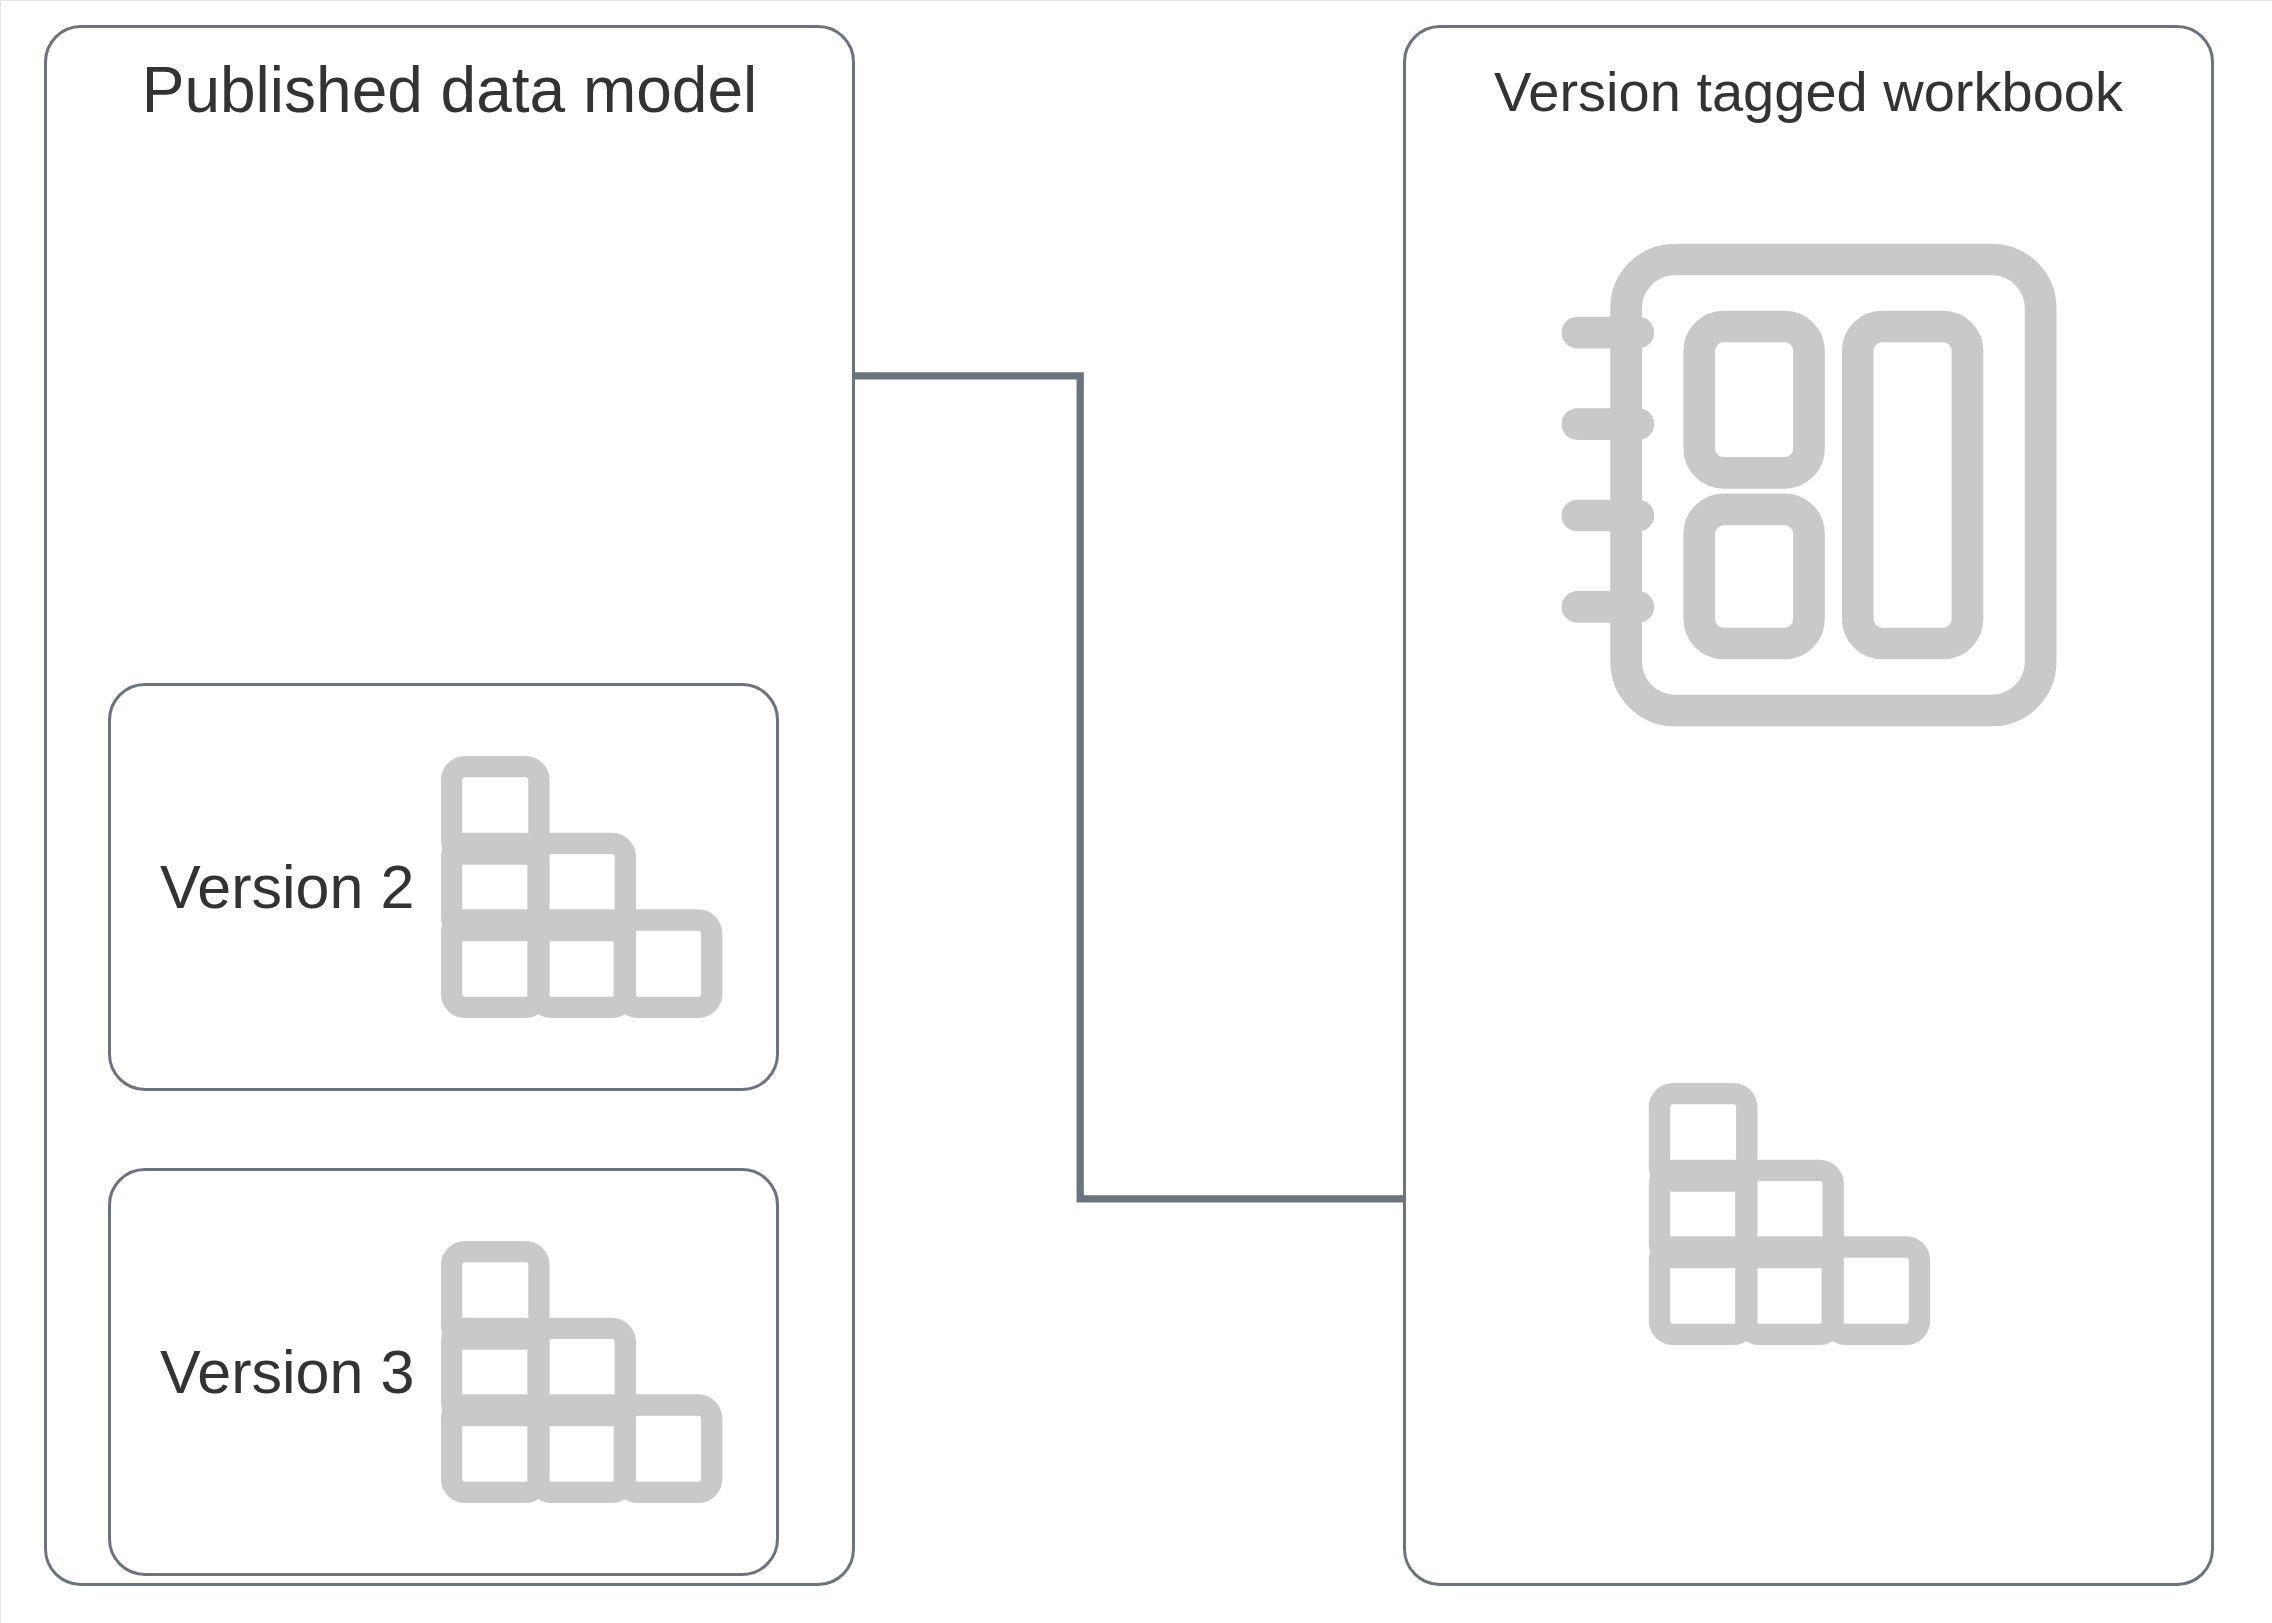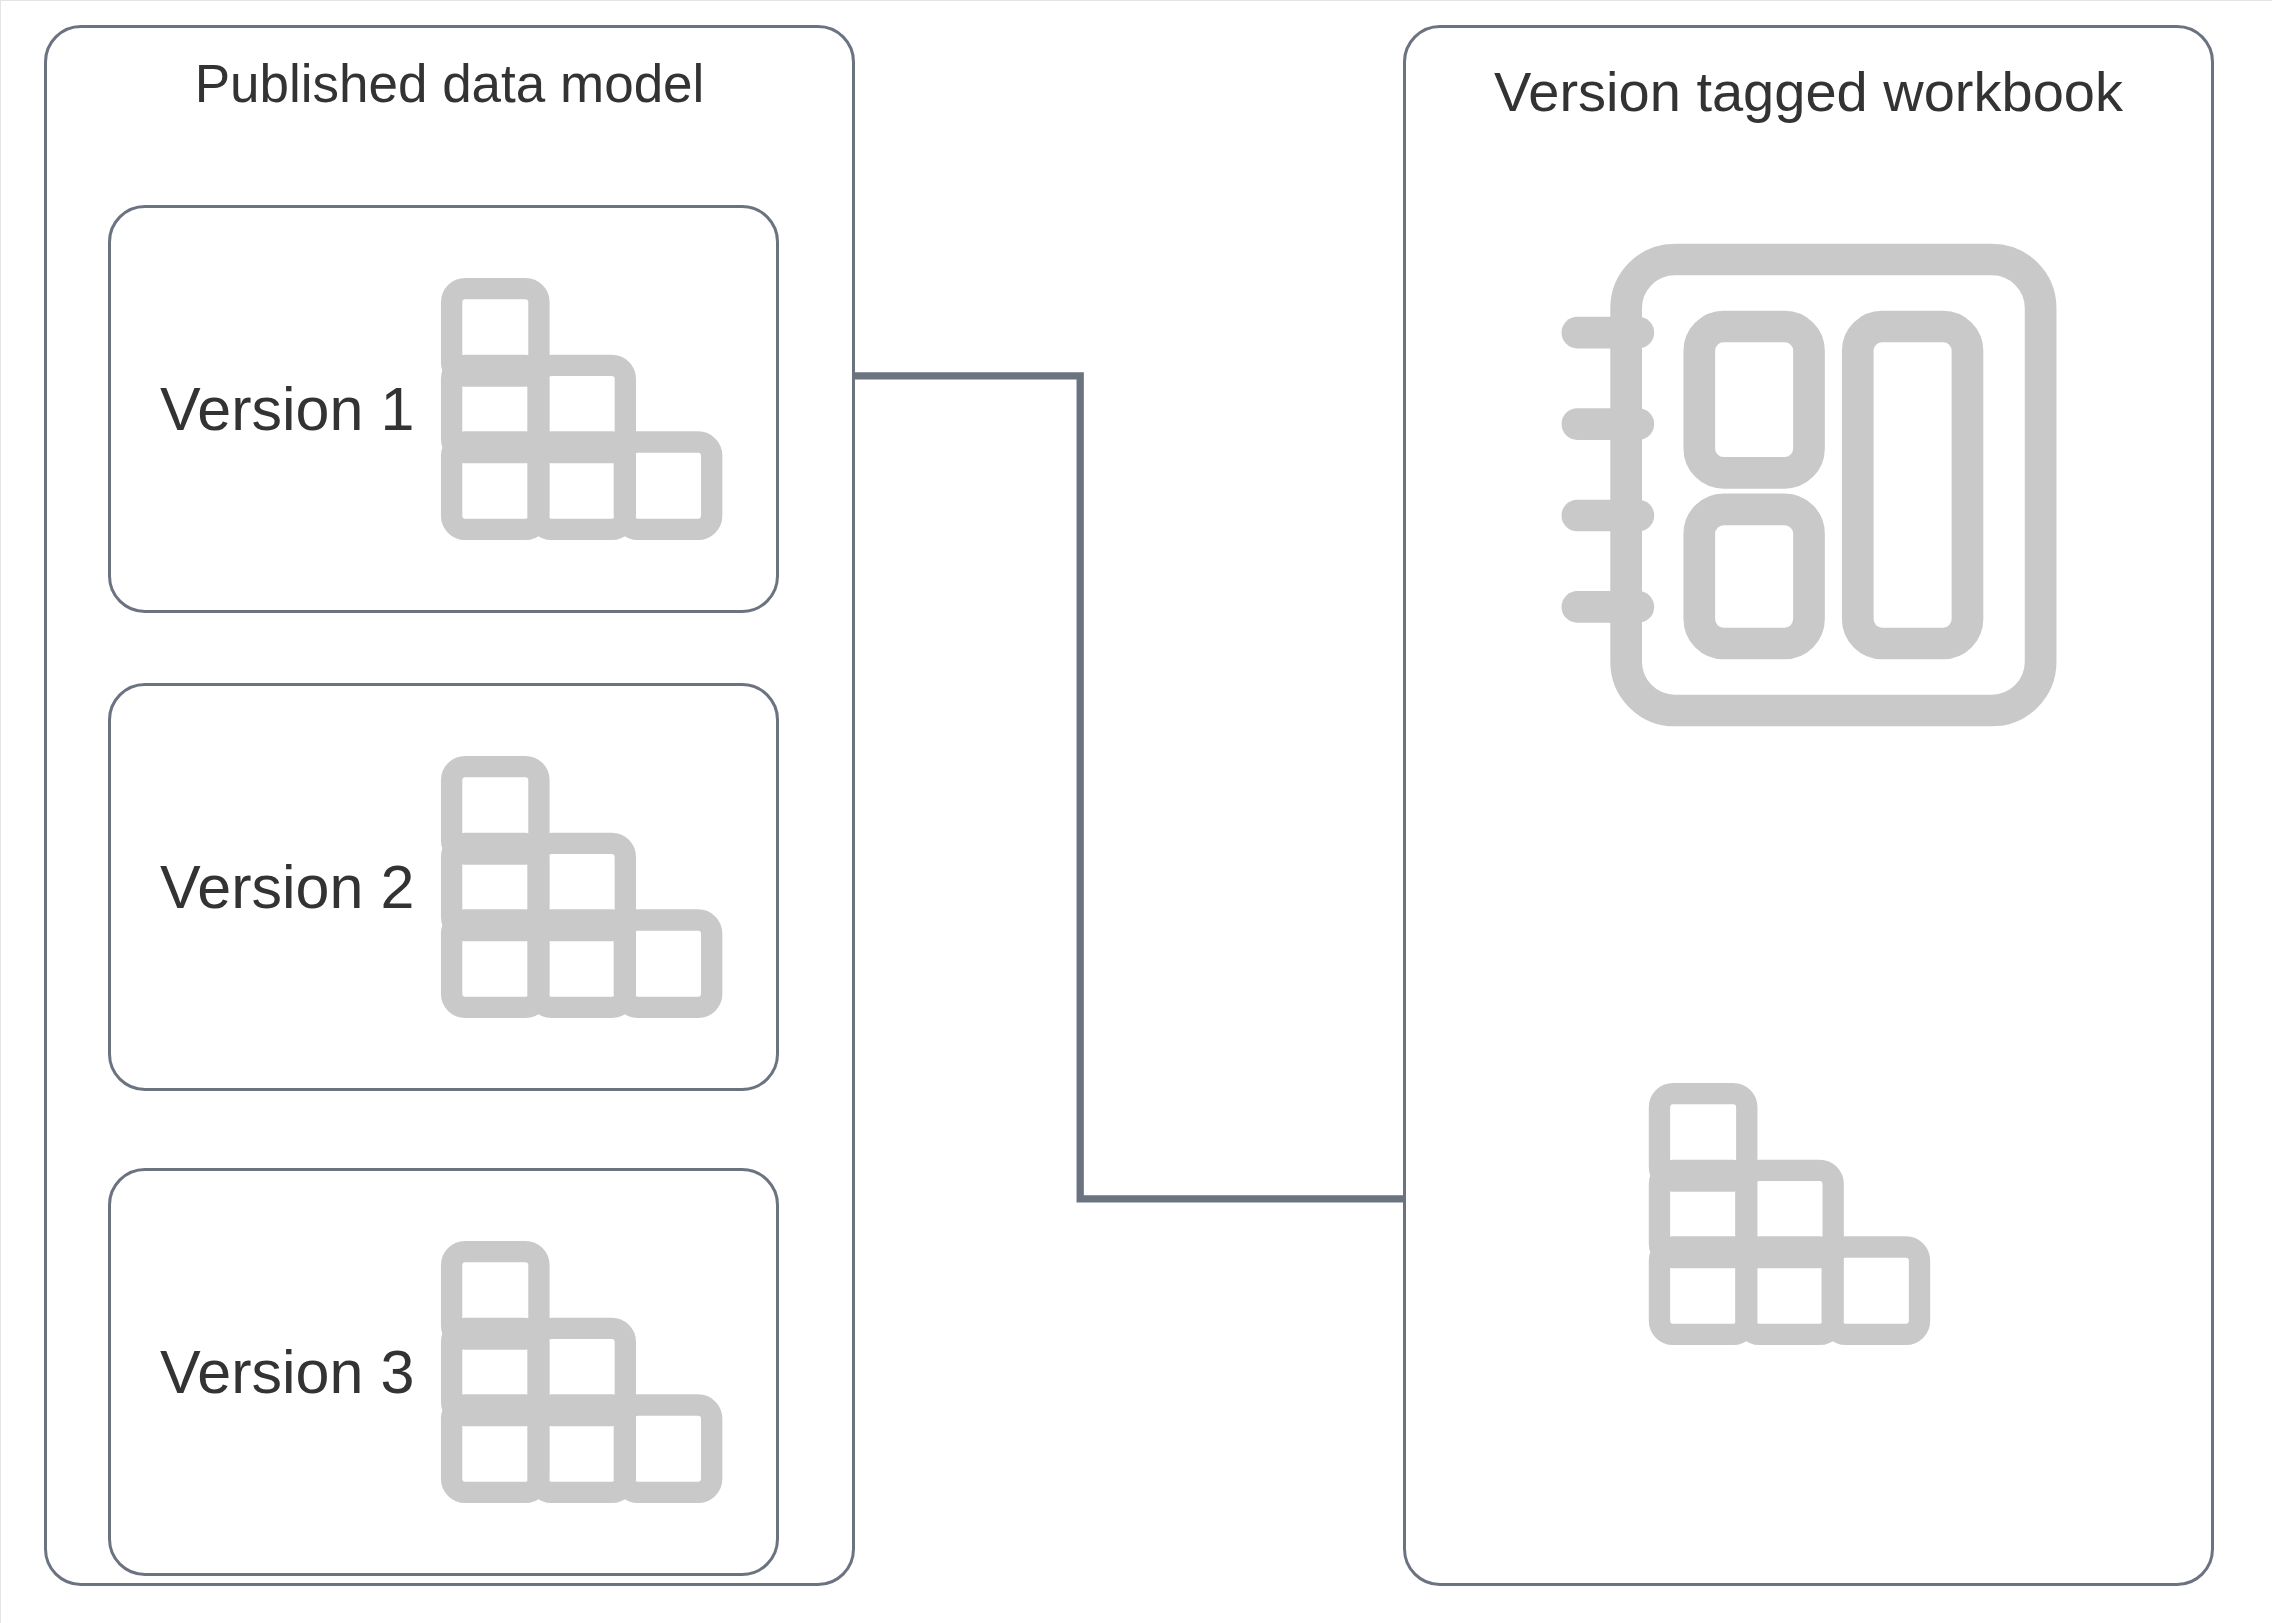--- a/index.html
+++ b/index.html
@@ -35,21 +35,21 @@
     top:30.5px;
     text-align:center;
     font-size:56px;
     color:#333333;
   }
   .panel-title-left{
     position:absolute;
     left:0;right:0;
     top:24.4px;
     text-align:center;
-    font-size:53px;
+    font-size:64px;
     color:#333333;
   }
   .version-card{
     position:absolute;
     left:61px;
     width:671px;
     height:408px;
     border:3.7px solid #6b7280;
     border-radius:37px;
     background:#ffffff;
@@ -105,33 +105,20 @@
     </defs>
 
     <path d="M 1400 615  L 1770 615  L 1770 1965  L 2800 1965" fill="none" stroke="#6b7280" stroke-width="12" marker-end="url(#arrowhead)"></path>
 
     <path d="M 3130 1770  L 3130 1220" fill="none" stroke="#6b7280" stroke-width="12" marker-end="url(#arrowhead)"></path>
   </svg>
 
   <div class="panel panel-left">
     <div class="panel-title-left">Published data model</div>
 
-    <div class="version-card vc1">
-      <span class="version-label">Version 1</span>
-      <svg class="stair-icon" viewBox="0 0 300 270" width="293" height="262" style="right:43px;top:50%;transform:translateY(-50%);">
-        <g fill="none" stroke="#c9c9c9" stroke-width="22" stroke-linejoin="round">
-          <rect x="11" y="11" width="90" height="90" rx="14"></rect>
-          <rect x="11" y="90" width="90" height="90" rx="14"></rect>
-          <rect x="100" y="90" width="90" height="90" rx="14"></rect>
-          <rect x="11" y="169" width="90" height="90" rx="14"></rect>
-          <rect x="100" y="169" width="90" height="90" rx="14"></rect>
-          <rect x="189" y="169" width="90" height="90" rx="14"></rect>
-        </g>
-      </svg>
-    </div>
 
     <div class="version-card vc2">
       <span class="version-label">Version 2</span>
       <svg class="stair-icon" viewBox="0 0 300 270" width="293" height="262" style="right:43px;top:50%;transform:translateY(-50%);">
         <g fill="none" stroke="#c9c9c9" stroke-width="22" stroke-linejoin="round">
           <rect x="11" y="11" width="90" height="90" rx="14"></rect>
           <rect x="11" y="90" width="90" height="90" rx="14"></rect>
           <rect x="100" y="90" width="90" height="90" rx="14"></rect>
           <rect x="11" y="169" width="90" height="90" rx="14"></rect>
           <rect x="100" y="169" width="90" height="90" rx="14"></rect>

